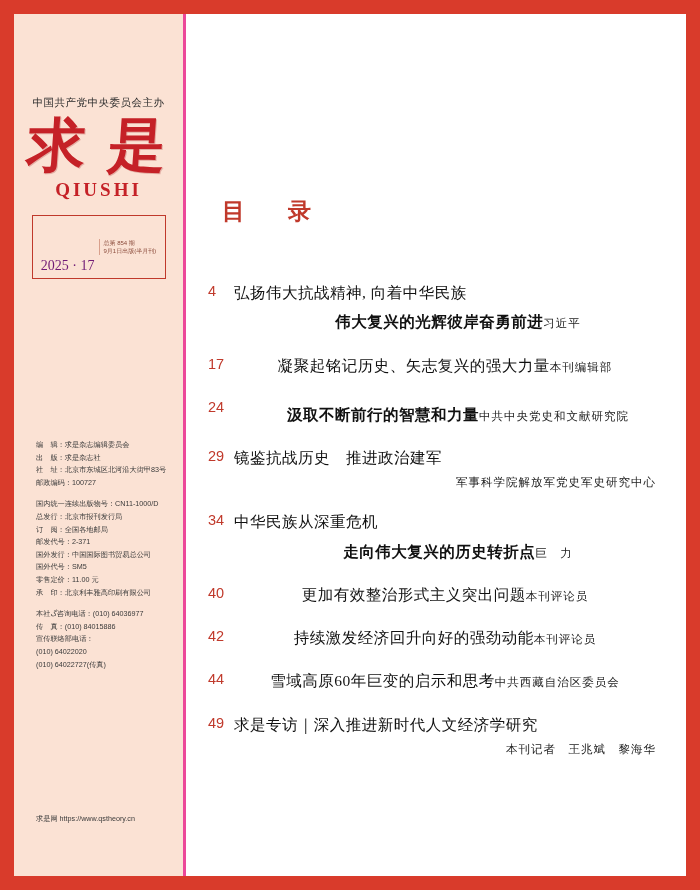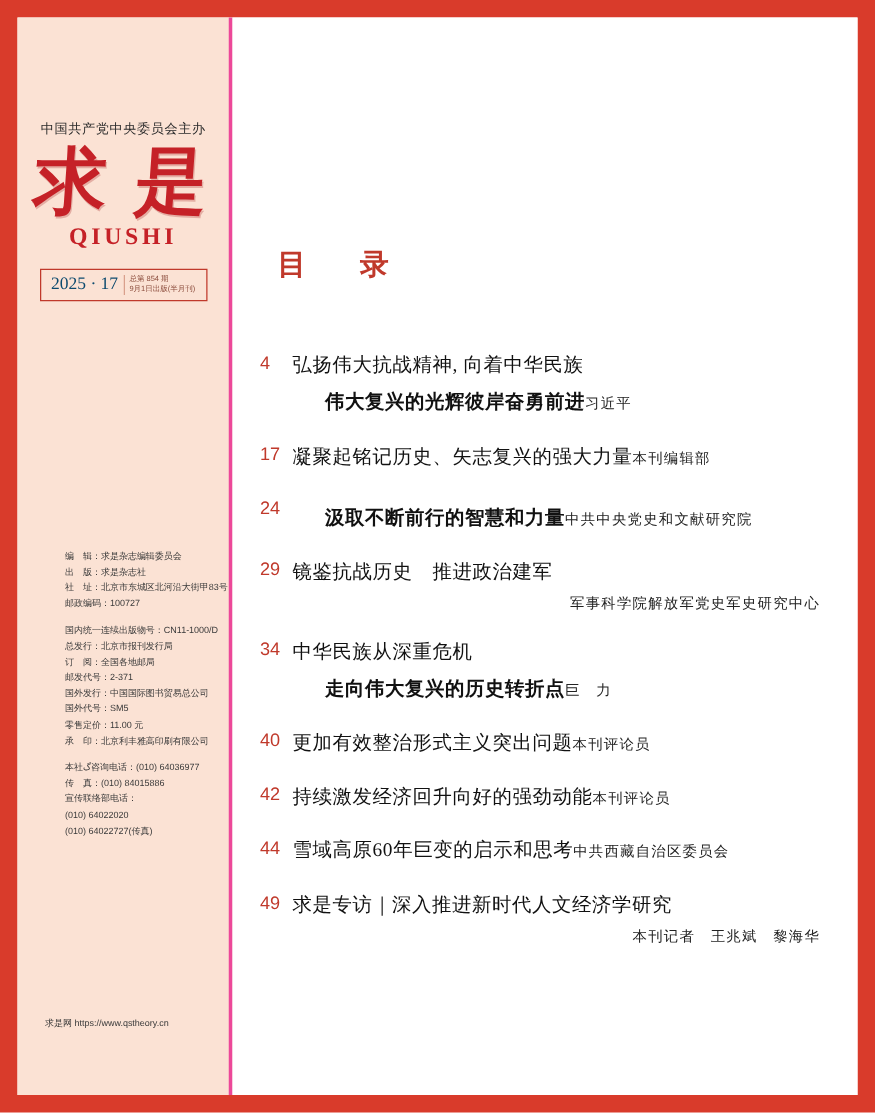--- a/index.html
+++ b/index.html
@@ -64,37 +64,38 @@
     margin: 14px auto 0;
     width: 126px;
     border: 1px solid #c0392b;
     padding: 4px 3px 4px;
     display: flex;
     align-items: center;
     justify-content: center;
     gap: 4px;
   }
   .issue-main {
-    color: #0c4a6e;
+    color: #701a75;
     font-size: 14px;
     font-family: "Liberation Serif", serif;
     white-space: nowrap;
+    margin-top: 38px;
   }
   .issue-sub {
     color: #8a4a3a;
     font-size: 6px;
     line-height: 1.35;
     text-align: left;
     font-family: "Liberation Sans", sans-serif;
     border-left: 1px solid #d9a08c;
     padding-left: 4px;
   }
   .colophon {
     position: absolute;
-    left: 38px;
+    left: 22px;
     top: 425px;
     width: 140px;
     font-family: "Liberation Sans", sans-serif;
     font-size: 7.2px;
     line-height: 1.75;
     color: #3a3a3a;
   }
   .colophon .blk { margin-bottom: 9px; }
   .colophon .row { white-space: nowrap; }
   .site {
@@ -151,21 +152,21 @@
     letter-spacing: 0.5px;
     line-height: 1.5;
     margin-top: 6px;
     padding-left: 26px;
     font-family: "Liberation Serif", serif;
     font-weight: bold;
   }
   .rowline {
     display: flex;
     align-items: baseline;
-    justify-content: flex-start;
+    justify-content: center;
     gap: 0;
   }
   .author {
     font-size: 11.5px;
     color: #222;
     white-space: nowrap;
     font-family: "Liberation Serif", serif;
     letter-spacing: 1px;
   }
   .author-right {

